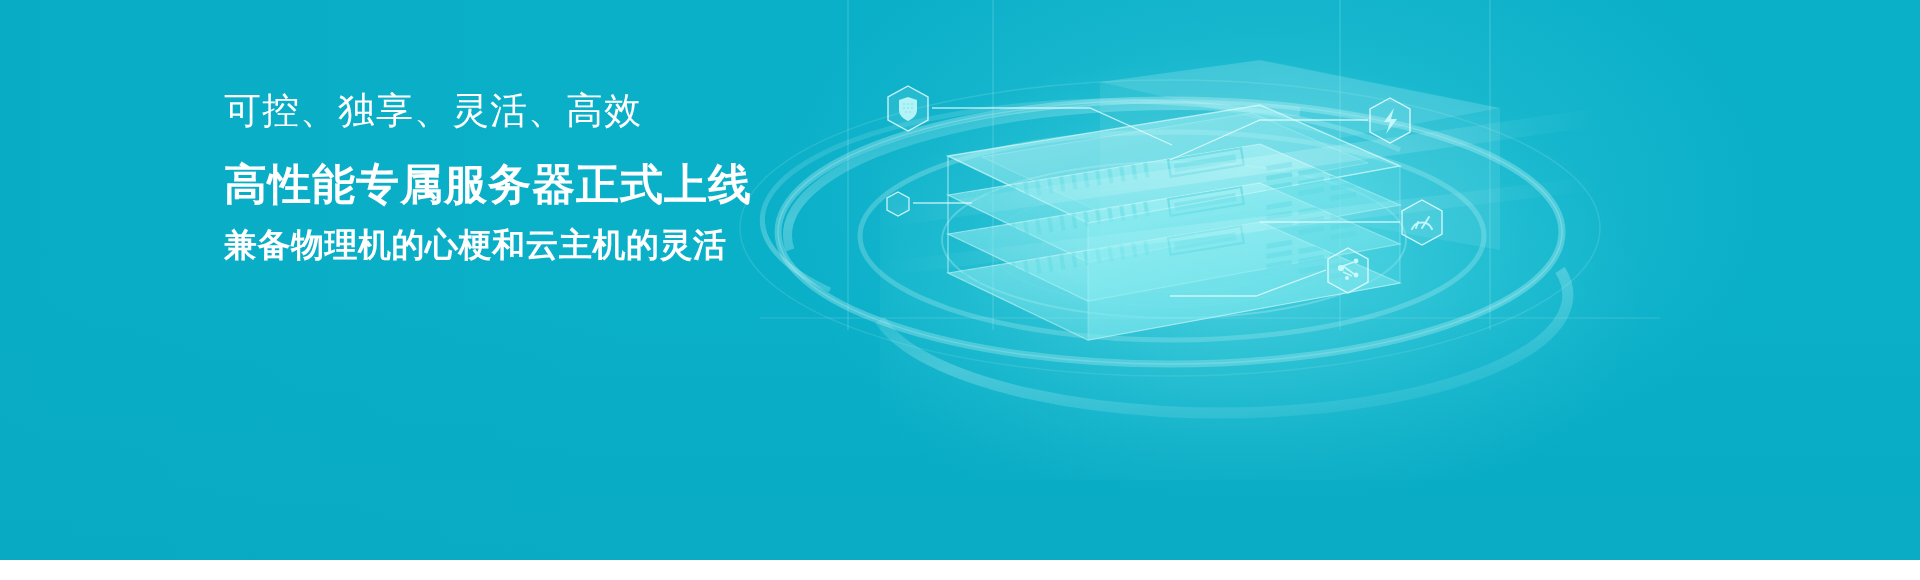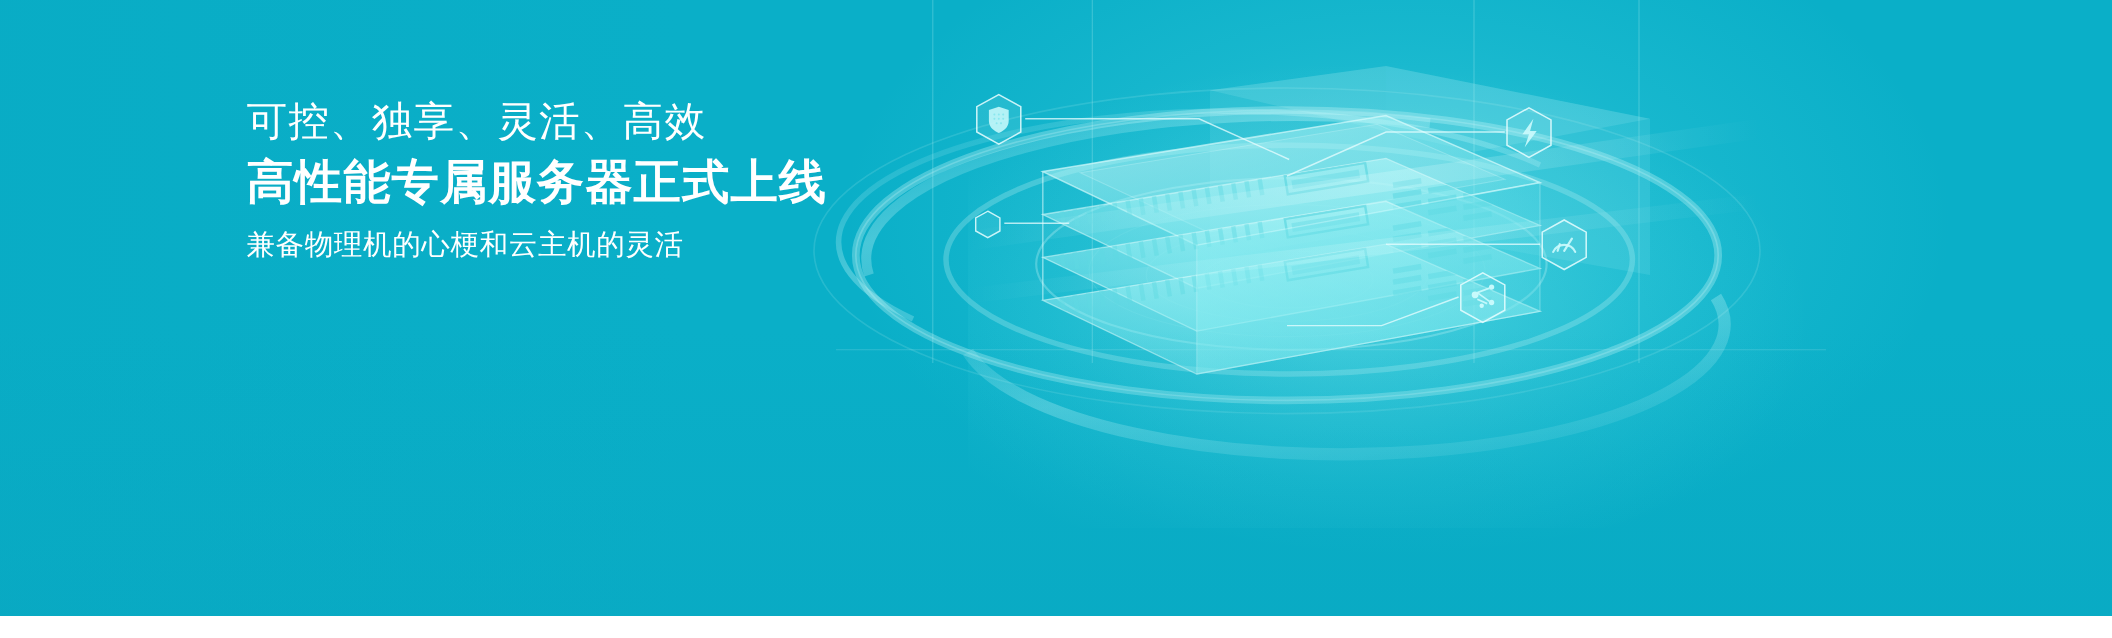--- a/index.html
+++ b/index.html
@@ -64,27 +64,27 @@
     letter-spacing:1px;
     color:#ffffff;
     white-space:nowrap;
   }
   .headline {
     font-size:43px;
     line-height:1.28;
     font-weight:700;
     letter-spacing:1px;
     color:#ffffff;
-    margin-top:6px;
+    margin-top:24px;
     white-space:nowrap;
   }
   .subcopy {
-    font-size:26px;
+    font-size:33px;
     line-height:1.3;
-    font-weight:400;
+    font-weight:700;
     letter-spacing:0.5px;
     color:#ffffff;
     margin-top:12px;
     white-space:nowrap;
   }
 </style>
 </head>
 <body>
 
 <div id="banner">

